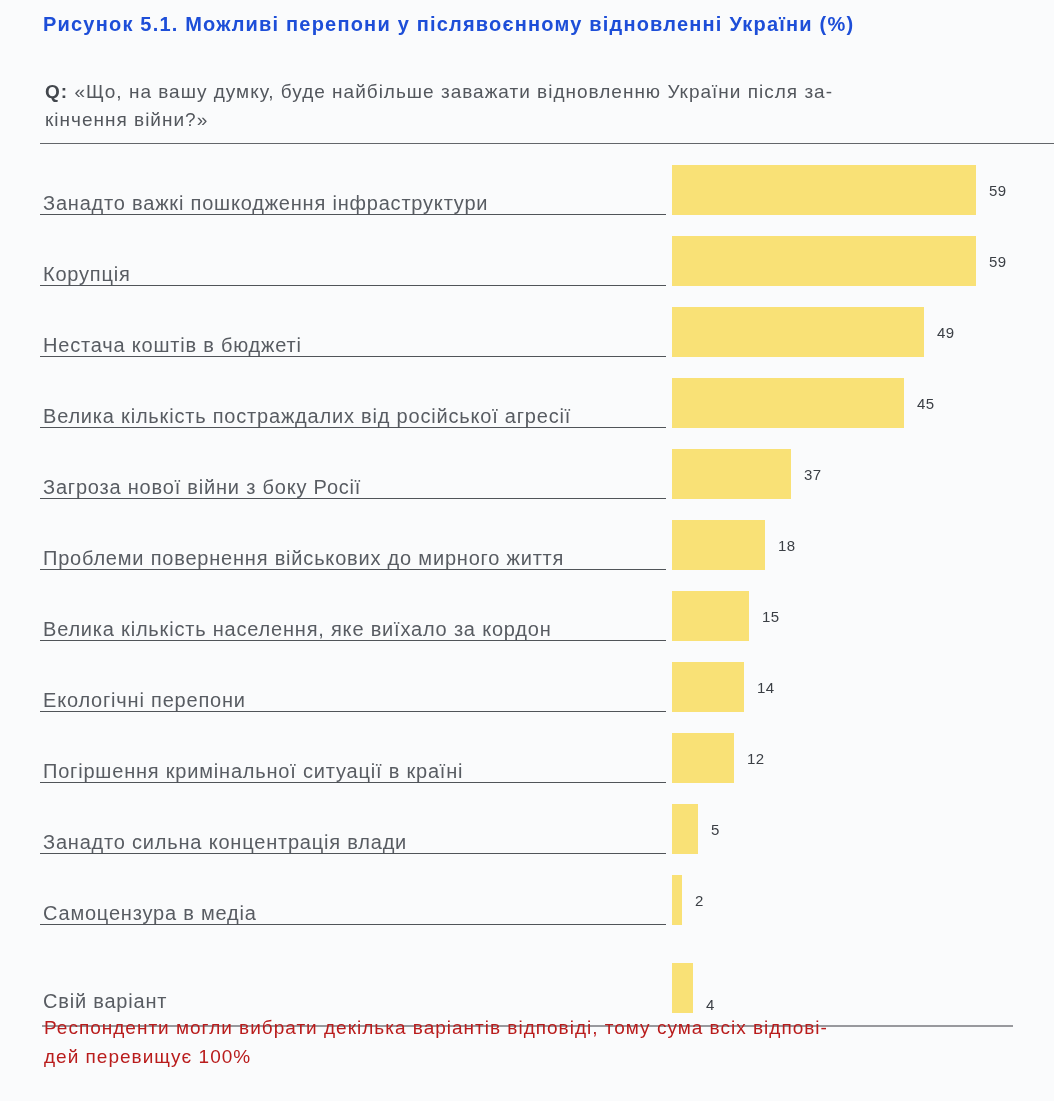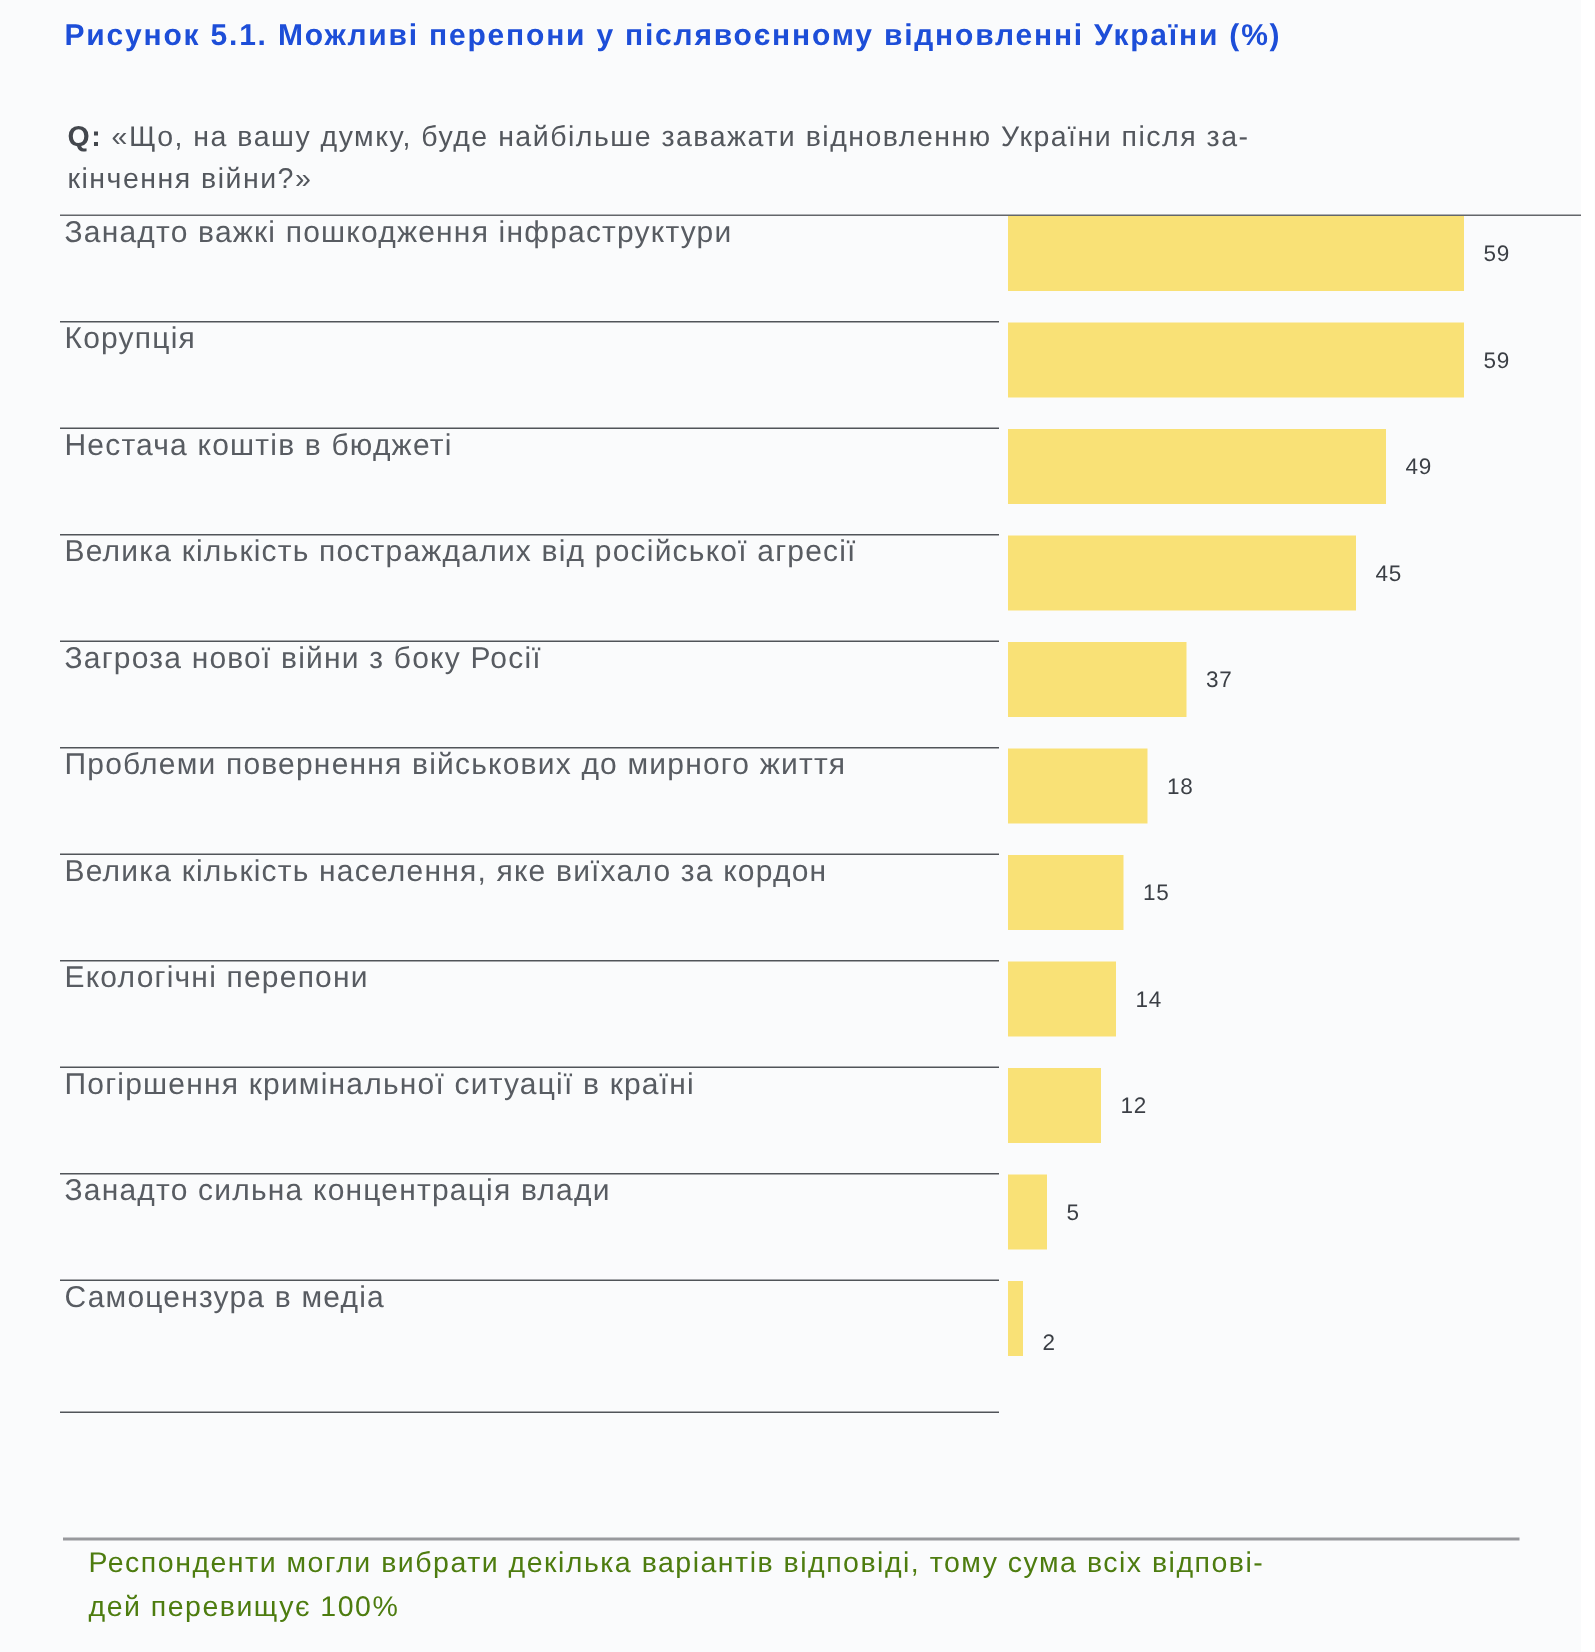--- a/index.html
+++ b/index.html
@@ -62,21 +62,21 @@
   .chart {
     position: absolute;
     left: 43px;
     top: 144px;
     width: 980px;
   }
   .row {
     position: relative;
     height: 71px;
     display: flex;
-    align-items: flex-start;
+    align-items: flex-end;
   }
   .row:last-child { height: 88px; }
   .separator {
     position: absolute;
     left: -3px;
     bottom: 0;
     width: 626px;
     height: 1px;
     background: #505459;
   }
@@ -109,26 +109,26 @@
     left: 42px;
     top: 1025px;
     width: 971px;
     height: 2px;
     background: #98999d;
   }
   .footnote {
     position: absolute;
     left: 43px;
     top: 1012px;
-    margin: 16px;
+    margin: 1px;
     width: 990px;
     font-size: 19px;
     line-height: 29px;
     letter-spacing: 1px;
-    color: #4d7c0f;
+    color: #b91c1c;
   }
   .f-line { display: block; }
 </style>
 </head>
 <body>
 
 <div class="page">
   <div class="right-strip"></div>
 
   <h1 class="title">Рисунок 5.1. Можливі перепони у післявоєнному відновленні України (%)</h1>
@@ -221,20 +221,27 @@
         </div>
         <div class="separator"></div>
       </div>
       <div class="row">
         <div class="label">Самоцензура в медіа</div>
         <div class="bar-area">
           <div class="bar" style="width: 10px; background: rgb(249, 225, 118);"></div>
           <div class="value">2</div>
         </div>
         <div class="separator"></div>
+      </div>
+      <div class="row">
+        <div class="label">Свій варіант</div>
+        <div class="bar-area">
+          <div class="bar" style="width: 21px; background: rgb(249, 225, 118);"></div>
+          <div class="value">4</div>
+        </div>
       </div>
     </div>
 
   <div class="bottom-rule"></div>
 
   <p class="footnote">
     <span class="f-line">Респонденти могли вибрати декілька варіантів відповіді, тому сума всіх відпові-</span>
     <span class="f-line">дей перевищує 100%</span>
   </p>
 </div>

